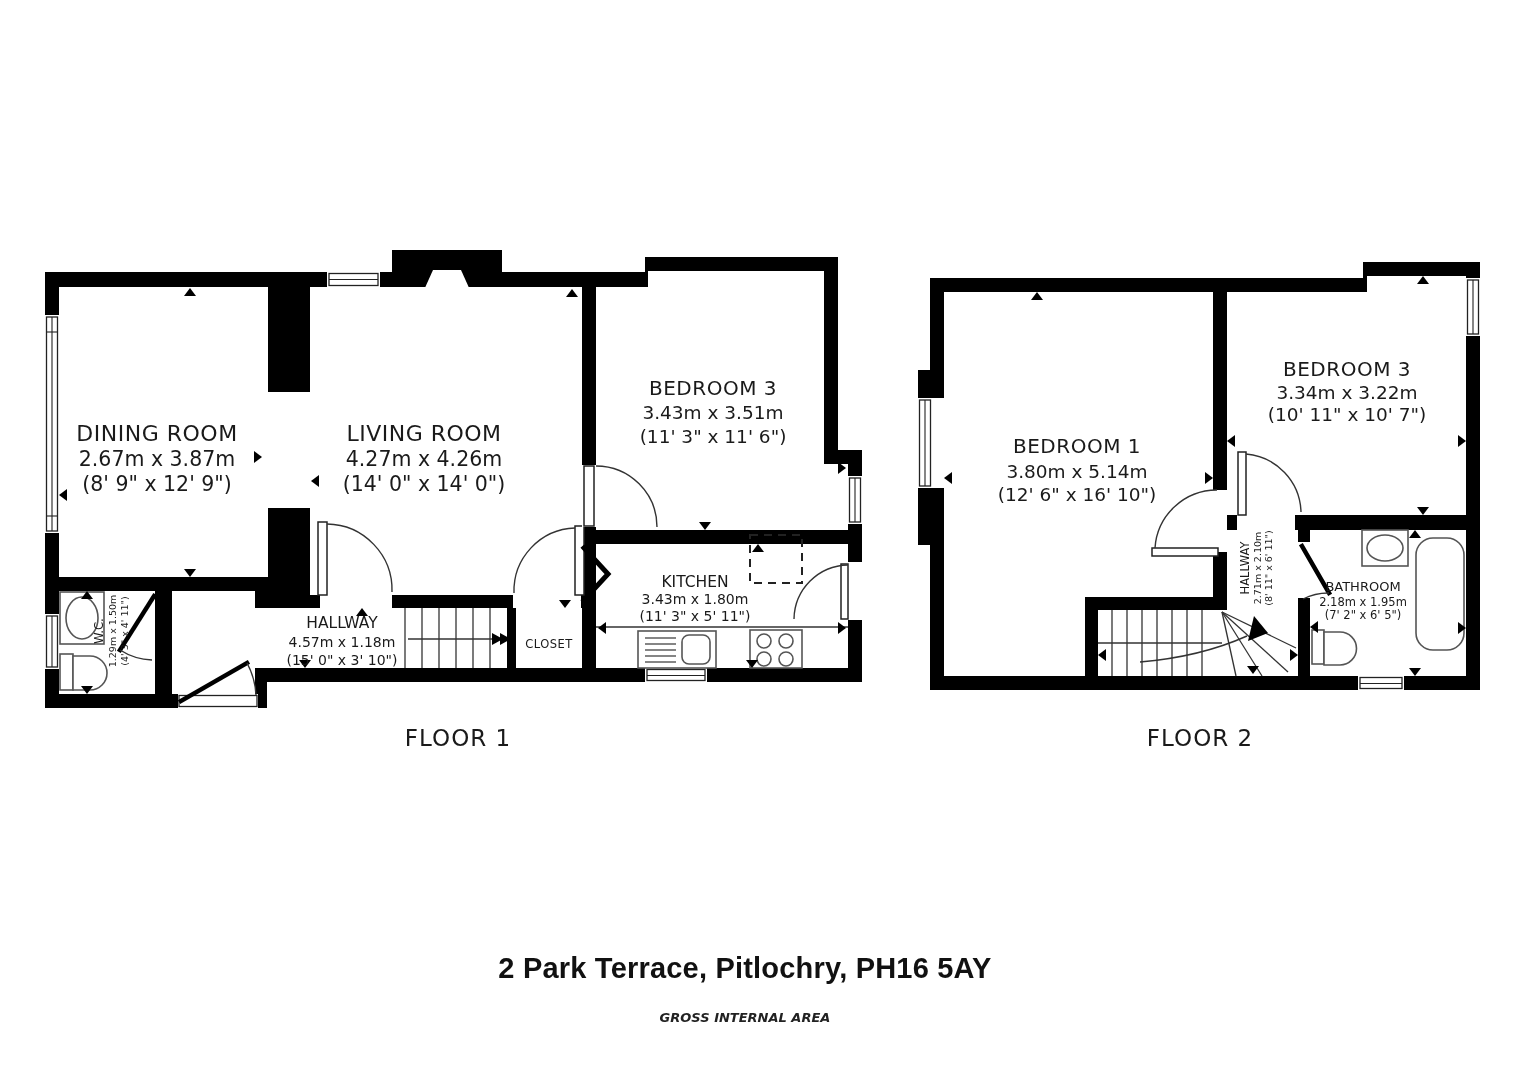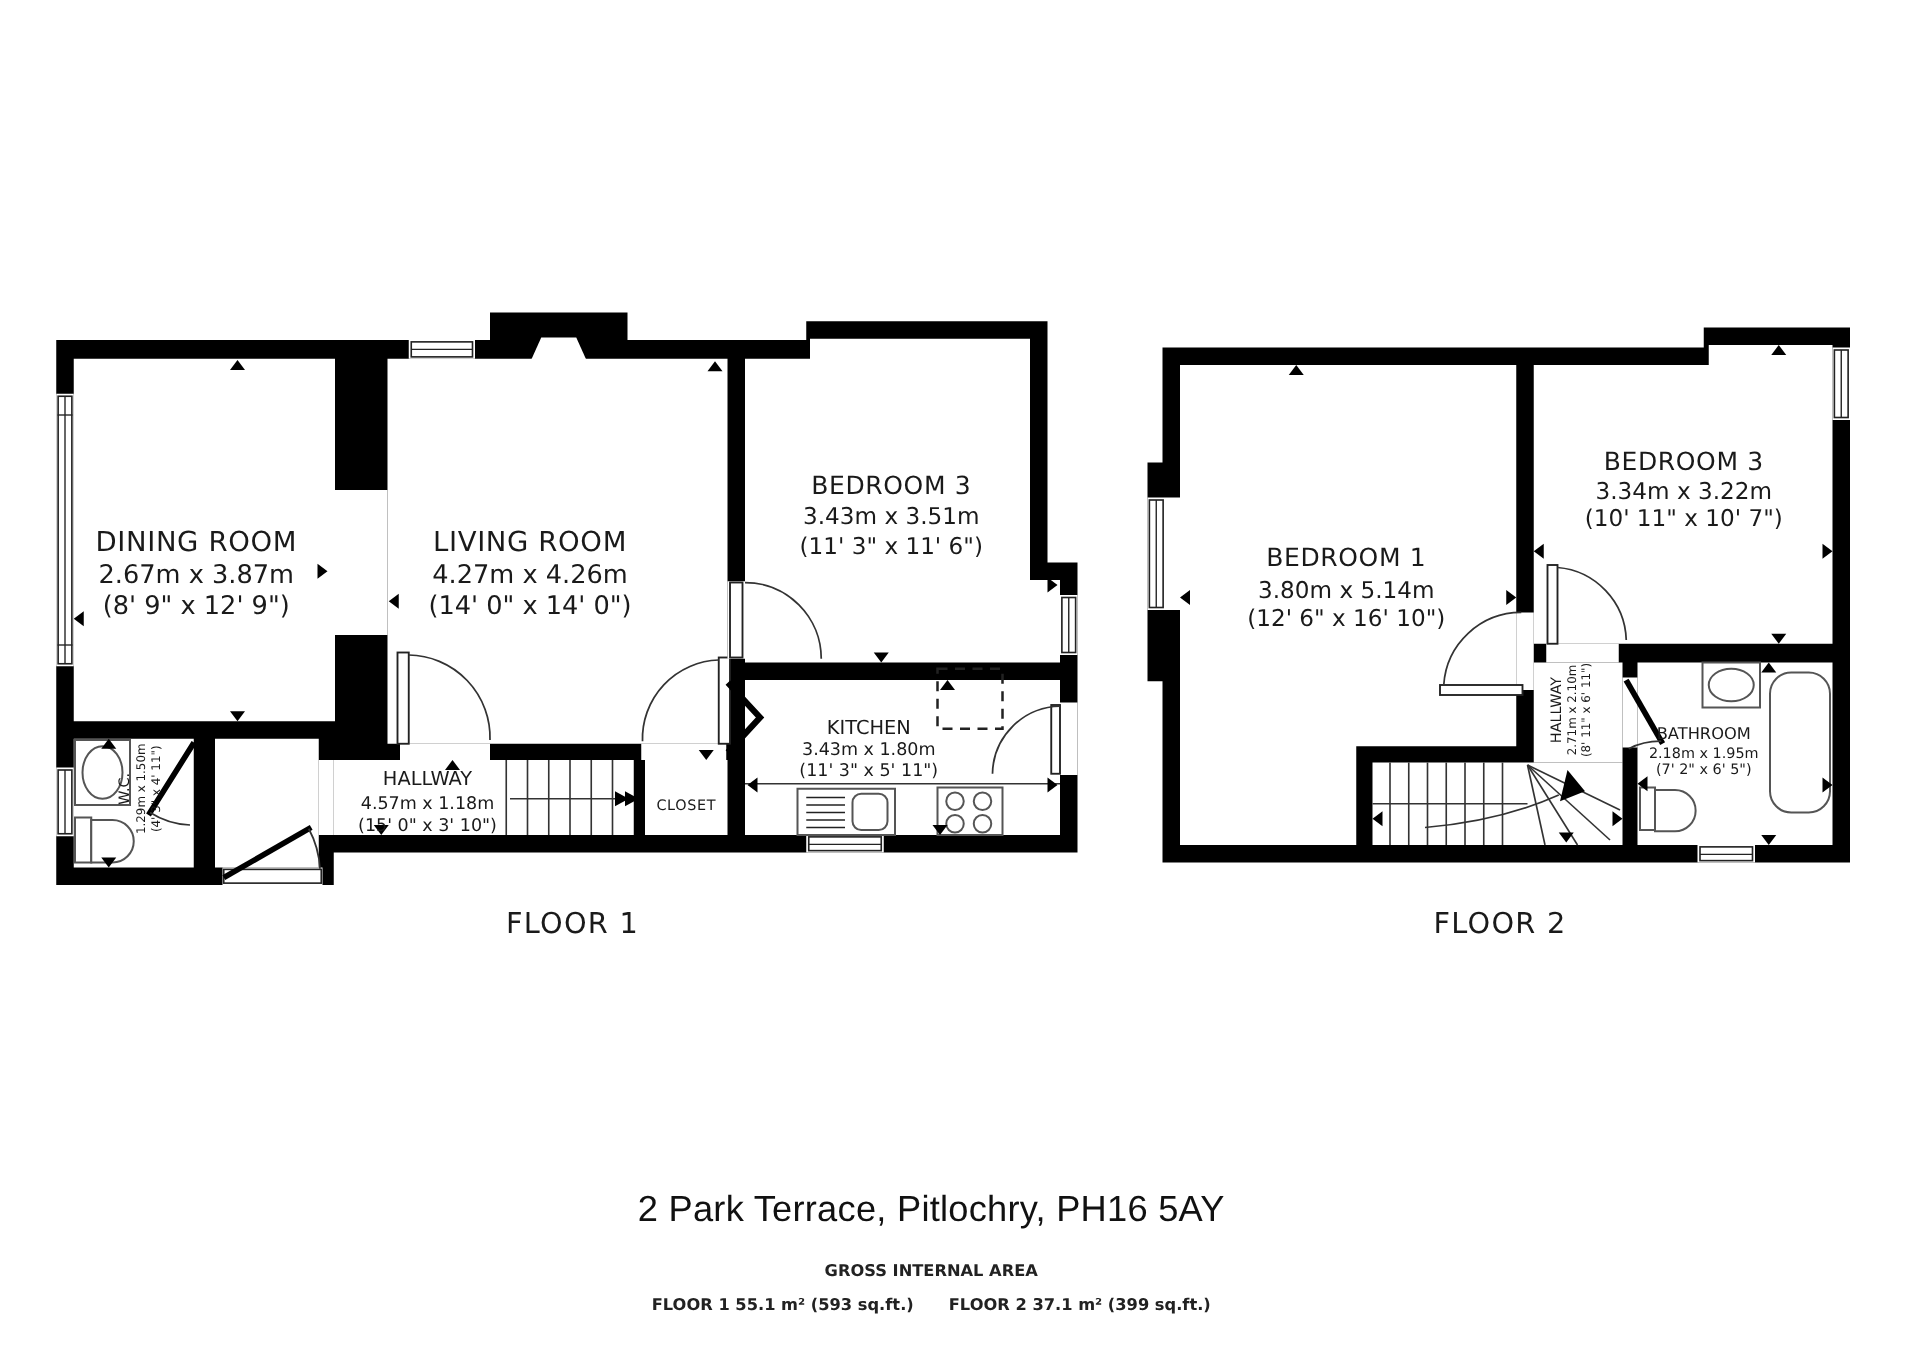--- a/index.html
+++ b/index.html
@@ -25,24 +25,24 @@
   .doorarc{stroke:#333;stroke-width:1.4;fill:none;}
   .doorleaf{fill:#fff;stroke:#222;stroke-width:1.5;}
   .doorleaf-thick{stroke:#000;stroke-width:4.5;fill:none;stroke-linecap:square;}
   .fixture{fill:#fff;stroke:#555;stroke-width:1.6;}
   .stair{stroke:#333;stroke-width:1.3;fill:none;}
   .marker{fill:#000;stroke:none;}
   .dashbox{fill:none;stroke:#222;stroke-width:2;stroke-dasharray:8 6;}
   .chev{stroke:#000;stroke-width:5;fill:none;stroke-linecap:square;}
   .footer{position:absolute;left:0;top:952px;width:1490px;text-align:center;
           font-family:"Liberation Sans", sans-serif;color:#111;}
-  .footer .addr{font-size:29px;font-weight:400;letter-spacing:.2px;margin-bottom:25px;}
+  .footer .addr{font-size:29px;font-weight:700;letter-spacing:.2px;margin-bottom:25px;}
   .footer .areas{font-family:"DejaVu Sans", sans-serif;font-size:13px;font-weight:700;
                  color:#222;line-height:16px;}
-  .footer .areas .row{margin-top:11px;}
+  .footer .areas .row{margin-top:1px;font-style:italic;}
   .footer .areas .gap{display:inline-block;width:28px;}
   .footer .disclaimer{font-family:"DejaVu Sans", sans-serif;font-size:13px;color:#8c8c8c;
                       margin-top:3px;letter-spacing:.3px;}
 </style>
 </head>
 <body>
 
 <div class="canvas">
 <svg width="1527" height="950" viewBox="0 0 1527 950">
 
@@ -324,18 +324,15 @@
       <text class="floor-label" x="1200" y="746">FLOOR 2</text>
     </g>
   </g>
 </svg>
 
 
 <div class="footer">
   <div class="addr">2 Park Terrace, Pitlochry, PH16 5AY</div>
   <div class="areas">
     <div class="row">GROSS INTERNAL AREA</div>
-    <div class="row">
-      <span>FLOOR 1 55.1 m² (593 sq.ft.)</span><span class="gap"></span><span>FLOOR 2 37.1 m² (399 sq.ft.)</span>
-    </div>
   </div>
 </div>
 </div>
 
 </body></html>

